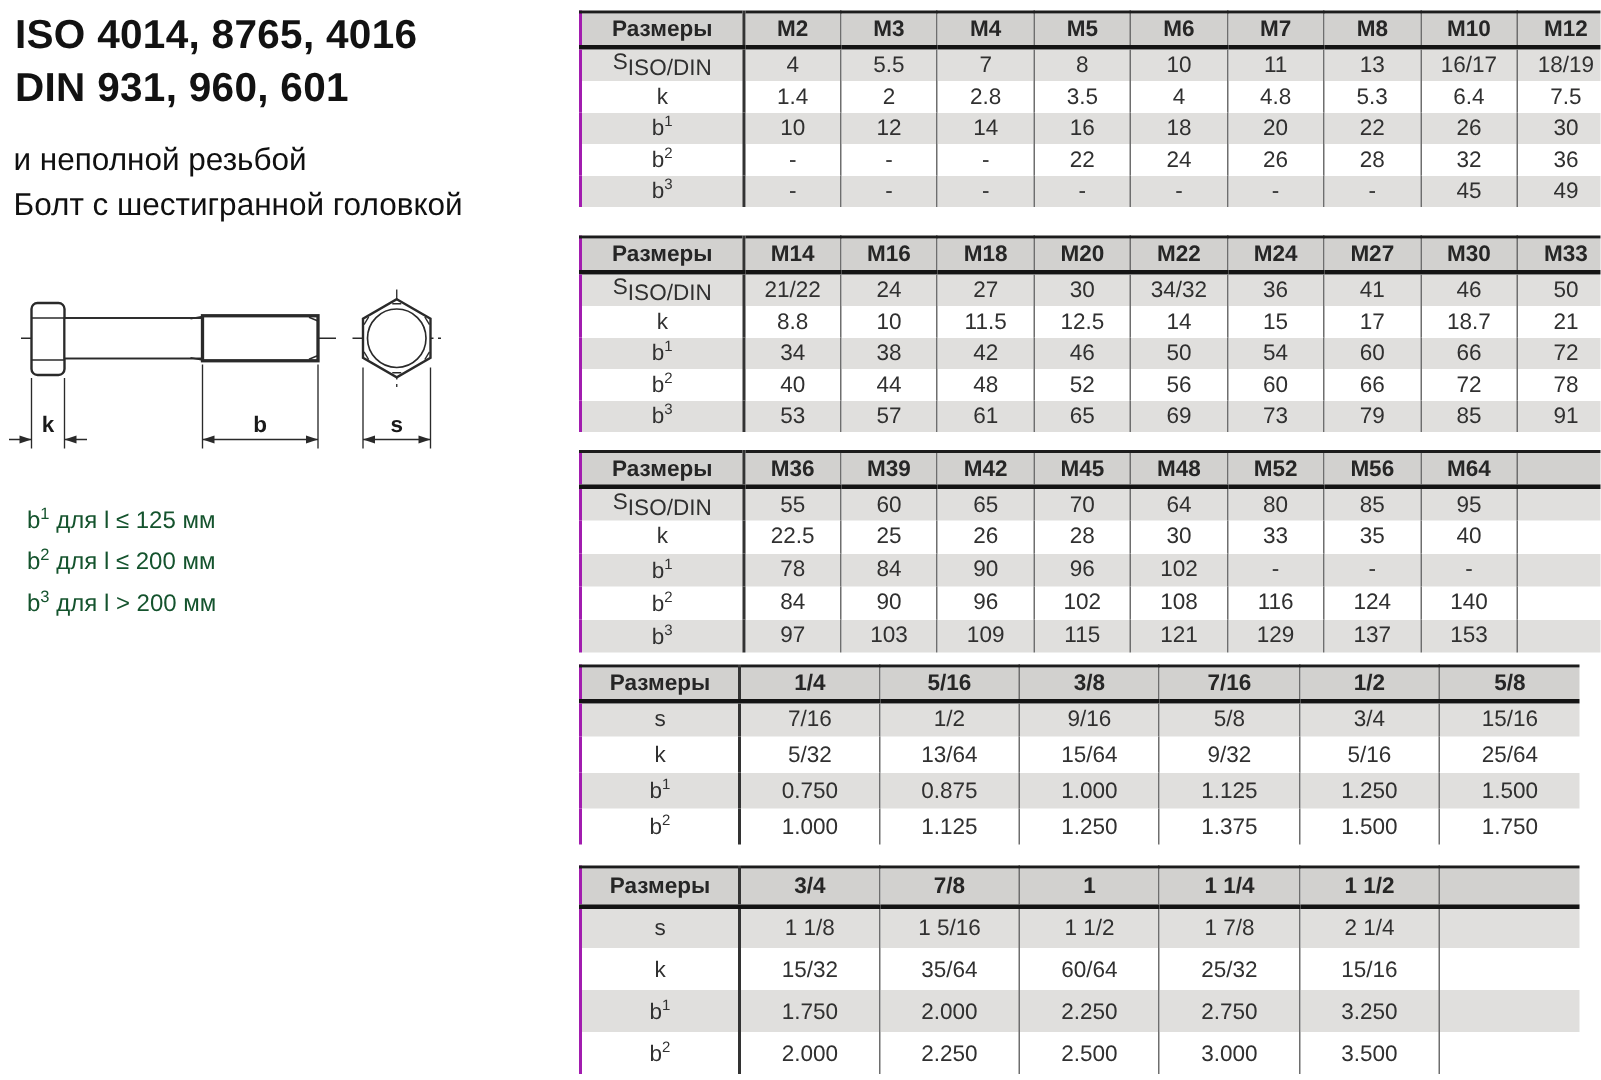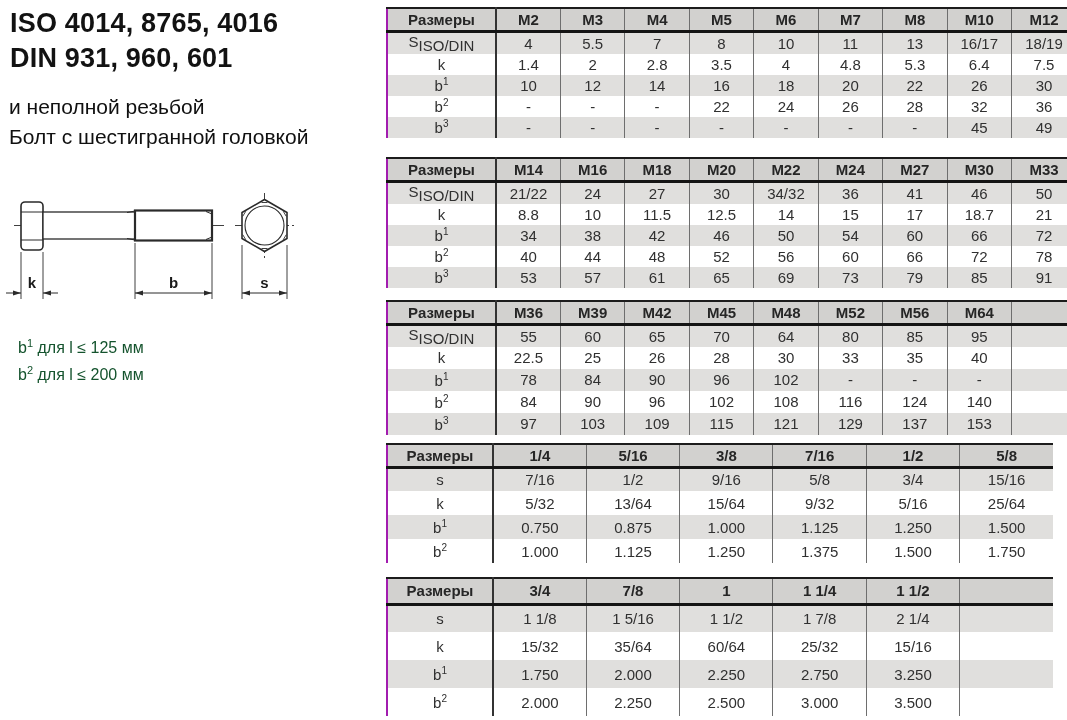--- a/index.html
+++ b/index.html
@@ -116,20 +116,21 @@
       <line class="ln" x1="240" y1="108" x2="285" y2="108" stroke-width="1"></line>
       <polygon points="240,108 248,105.4 248,110.6" fill="#2a2a2a"></polygon>
       <polygon points="285,108 277,105.4 277,110.6" fill="#2a2a2a"></polygon>
       <text class="dim-text" x="262.5" y="103" text-anchor="middle">s</text>
     </g>
   </svg>
 
   <div class="footnotes">
       <div class="footnote-line"><span>b</span><sup>1</sup><span> для l ≤ 125 мм</span></div>
       <div class="footnote-line"><span>b</span><sup>2</sup><span> для l ≤ 200 мм</span></div>
+      <div class="footnote-line"><span>b</span><sup>3</sup><span> для l &gt; 200 мм</span></div>
     </div>
 </div>
 
 <div class="tables-area">
     <table class="dim-table t1">
       <thead>
         <tr>
           <th class="label-col">Размеры</th>
           <th>M2</th>
           <th>M3</th>

